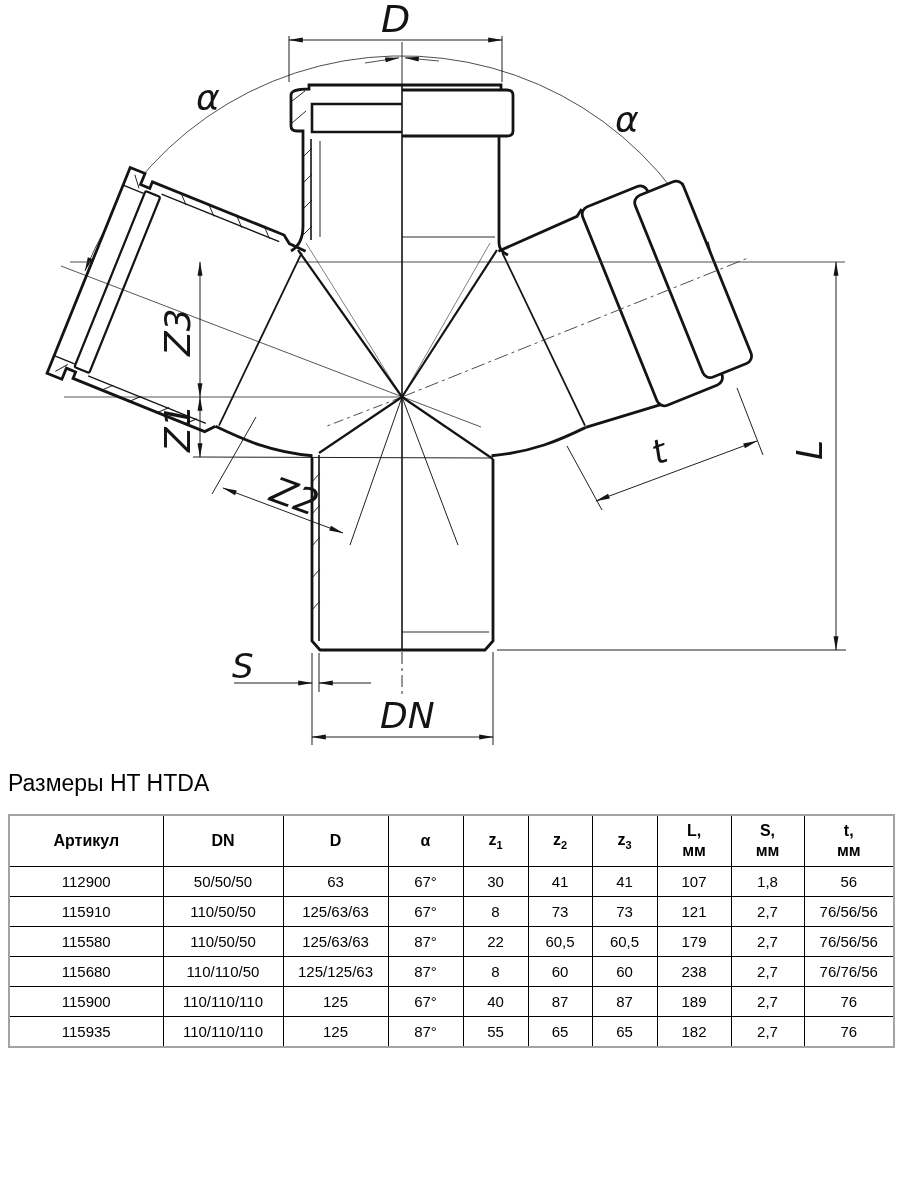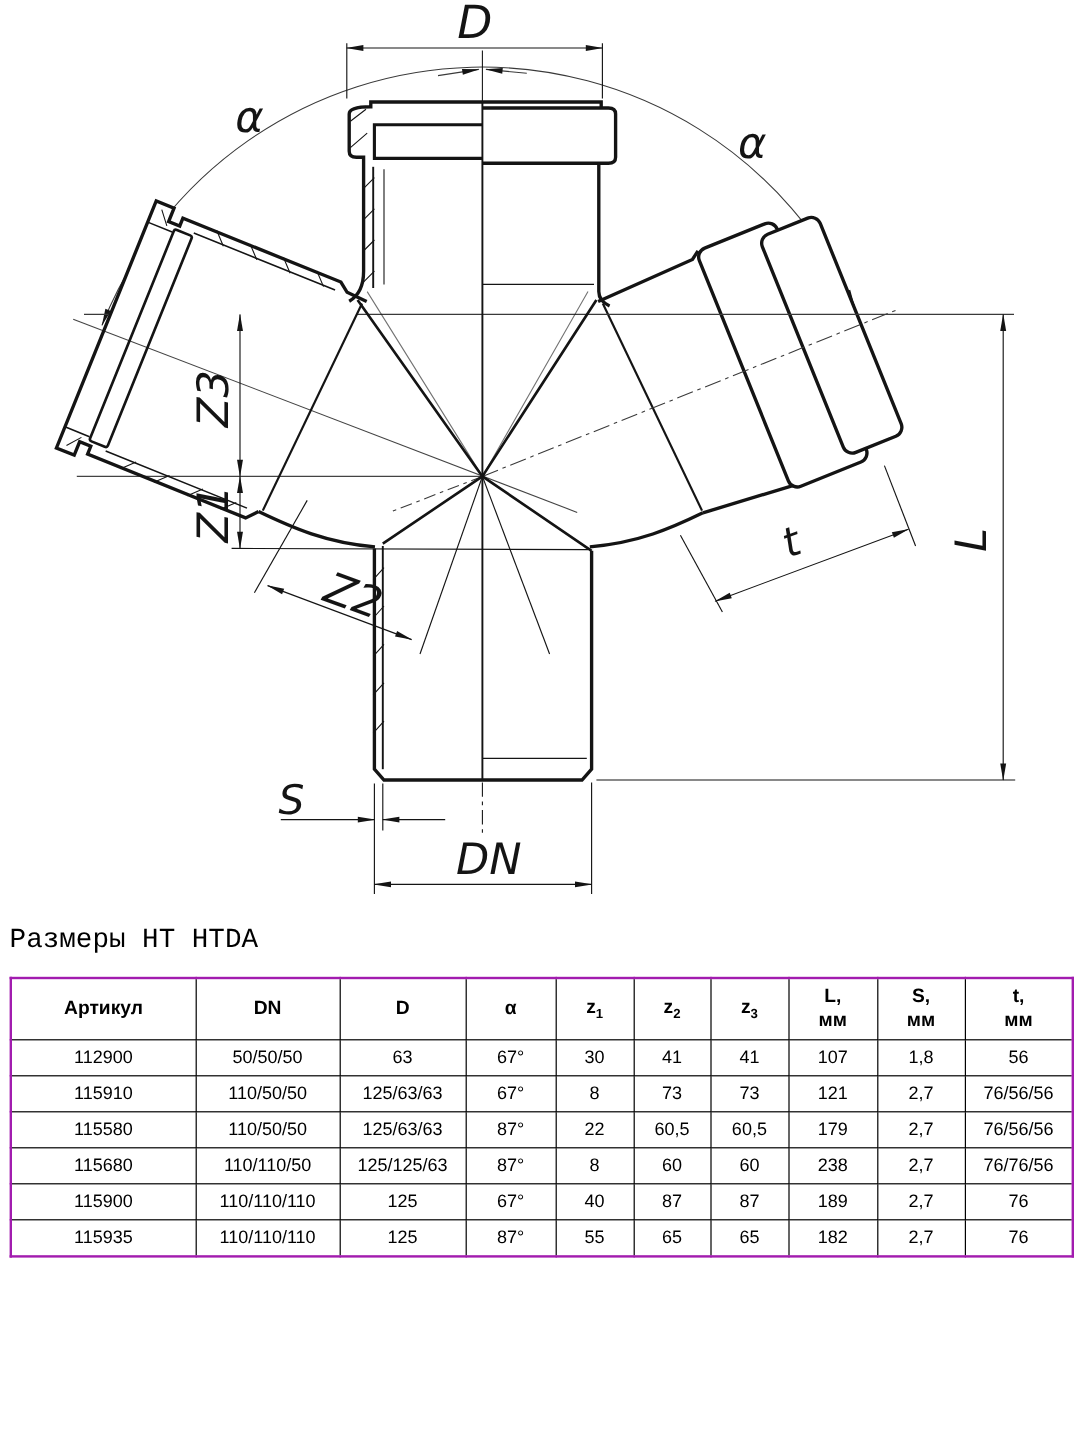--- a/index.html
+++ b/index.html
@@ -1,23 +1,23 @@
 <!DOCTYPE html>
 <html><head>
 <meta charset="utf-8">
 <style>
   html,body{margin:0;padding:0;background:#fff;}
   .page{position:relative;width:900px;height:1197px;background:#fff;overflow:hidden;
         font-family:"Liberation Sans",sans-serif;color:#111;}
   .drawing{position:absolute;left:0;top:0;}
   .dwg-label{font-family:"DejaVu Sans",sans-serif;font-style:italic;fill:#141414;}
-  .title{position:absolute;left:8px;top:770px;font-family:Liberation Mono, monospace;
+  .title{position:absolute;left:8px;top:770px;font-family:Liberation Sans, sans-serif;
          font-size:23px;color:#000;}
   table.size{position:absolute;left:8px;top:814px;border-collapse:collapse;table-layout:fixed;
-         width:885px;border:2px solid #a21caf;}
+         width:885px;border:2px solid #a3a3a3;}
   table.size th, table.size td{border:1px solid #000;text-align:center;vertical-align:middle;
          padding:0;color:#000;}
   table.size th{font-weight:bold;font-size:16px;height:50px;line-height:1.25;}
   table.size td{font-size:15px;height:29px;}
   table.size sub{font-size:11px;}
 </style>
 </head>
 <body>
 
 <div class="page">

